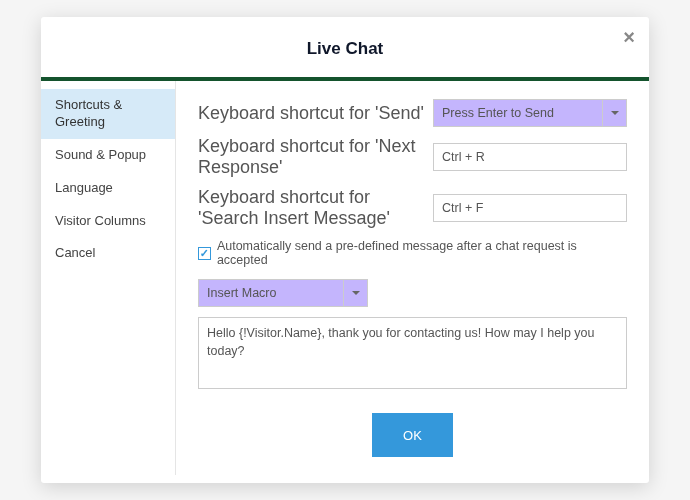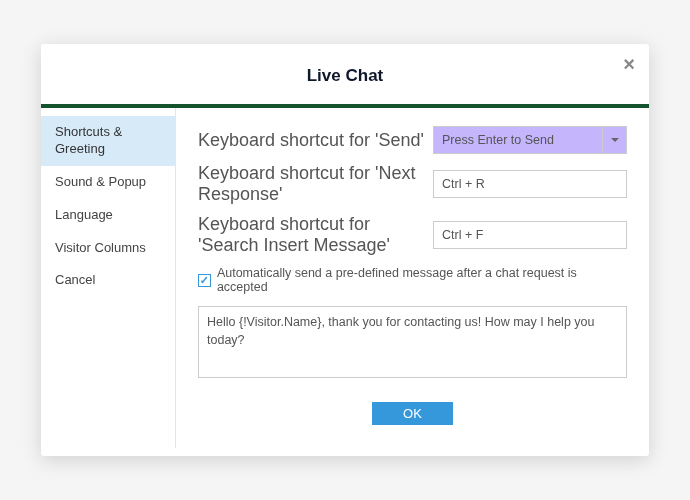--- a/index.html
+++ b/index.html
@@ -155,21 +155,21 @@
       line-height: 1.4;
     }
     .button-row {
       display: flex;
       justify-content: center;
       gap: 24px;
       margin-top: 20px;
       padding-bottom: 12px;
     }
     .btn {
-      height: 23px;
+      height: 44px;
       padding: 0 26px;
       font-size: 13px;
       border: 1px solid #ccc;
       background: #fff;
       cursor: pointer;
       font-family: inherit;
       color: #555;
     }
     .btn-primary {
       background: #3498db;
@@ -221,20 +221,26 @@
         </div>
       </div>
 
       <div class="checkbox-row">
         <div class="checkbox">
           <span class="checkmark">✓</span>
         </div>
         <span class="checkbox-label">Automatically send a pre-defined message after a chat request is accepted</span>
       </div>
 
+      <div class="select-wrap macro-select">
+        <div class="select-main">Insert Macro</div>
+        <div class="select-caret">
+            <div class="caret-down"></div>
+          </div>
+      </div>
 
       <textarea class="greeting-textarea" style="">Hello {!Visitor.Name}, thank you for contacting us! How may I help you today?</textarea>
 
       <div class="button-row">
         <button class="btn btn-primary">OK</button>
       </div>
 
     </div>
   </div>
 </div>

